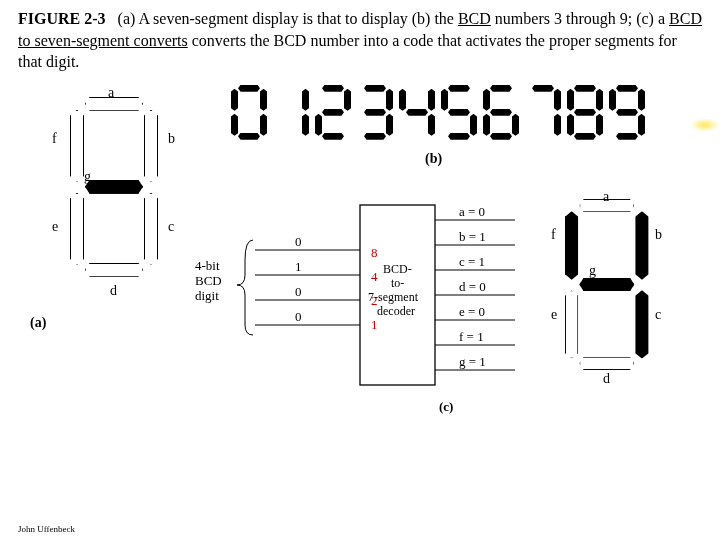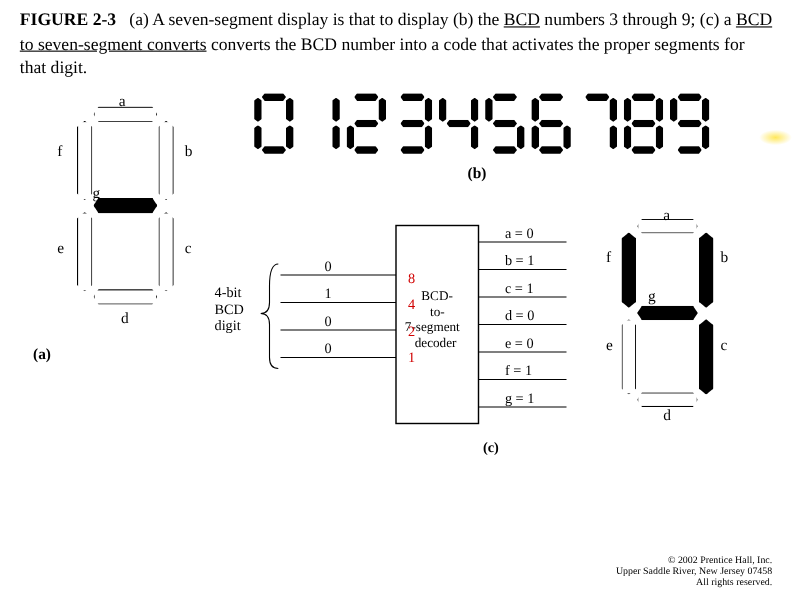--- a/index.html
+++ b/index.html
@@ -301,19 +301,15 @@
     <span class="lbl" style="left:460px; top:122px;">c</span>
     <span class="lbl" style="left:408px; top:186px;">d</span>
     <span class="lbl" style="left:356px; top:122px;">e</span>
     <span class="lbl" style="left:356px; top:42px;">f</span>
     <span class="lbl" style="left:394px; top:78px;">g</span>
   </div>
 </div>
 
 <div class="footer">
   <div class="left">
-  </div>
-  <div class="right">
-    <div>© 2002 Prentice Hall, Inc.</div>
-    <div>Upper Saddle River, New Jersey 07458</div>
-    <div>All rights reserved.</div>
+    <div>John Uffenbeck</div>
   </div>
 </div>
 
 </body></html>

